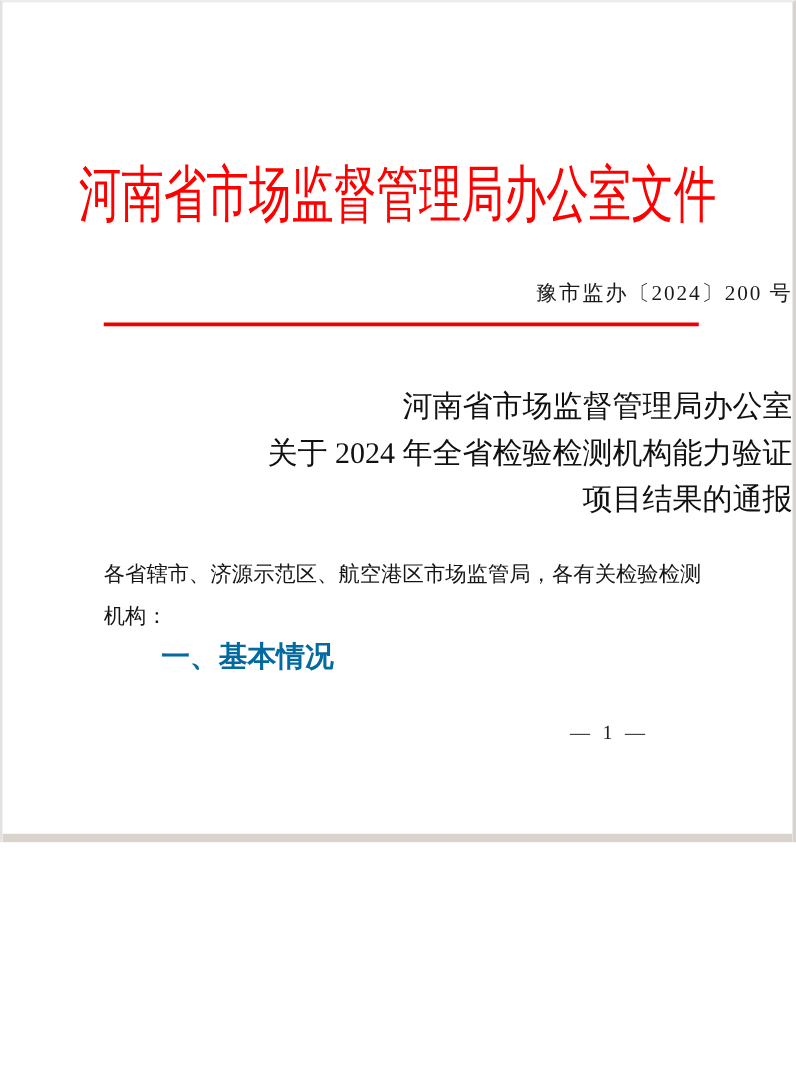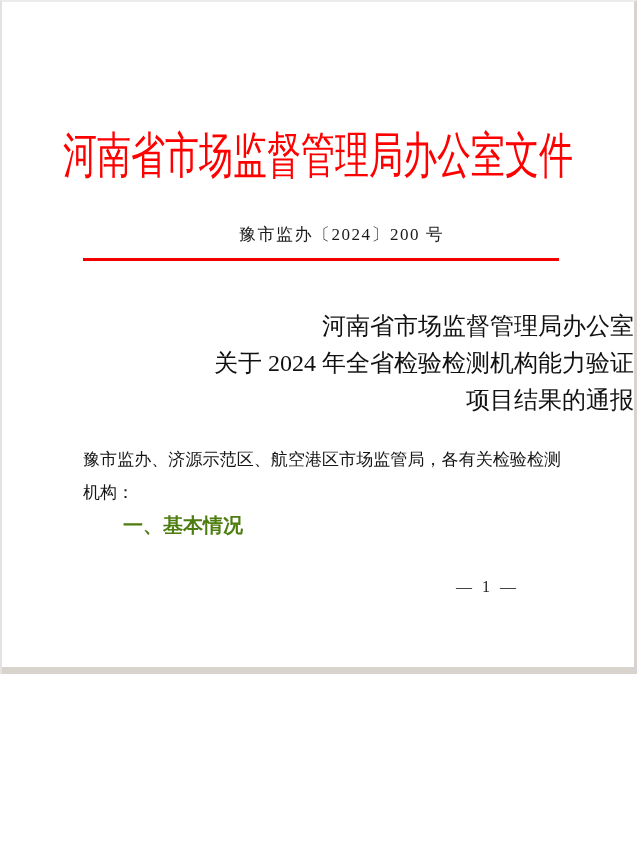--- a/index.html
+++ b/index.html
@@ -31,21 +31,21 @@
     letter-spacing: 0px;
     white-space: nowrap;
     transform: scaleY(1.45);
     transform-origin: top center;
   }
   .doc-number {
     position: absolute;
     top: 221px;
     left: 0;
     right: 0;
-    text-align: center;
+    text-align: right;
     font-size: 17px;
     letter-spacing: 1.5px;
     color: #1a1a1a;
     padding-left: 47px;
   }
   .red-line {
     position: absolute;
     top: 256px;
     left: 81px;
     width: 476px;
@@ -81,22 +81,22 @@
   .body-text p {
     margin: 0;
     padding: 0;
   }
   .indent {
     text-indent: 2em;
   }
   .section-heading {
     font-family: "Liberation Sans", "DejaVu Sans", sans-serif;
     font-weight: bold;
-    font-size: 20px;
-    color: #4d7c0f;
+    font-size: 23px;
+    color: #0369a1;
   }
   .page-number {
     position: absolute;
     right: 115px;
     bottom: 78px;
     font-size: 16px;
     letter-spacing: 3px;
     color: #222222;
     white-space: nowrap;
   }
@@ -120,21 +120,21 @@
 
   <div class="red-line"></div>
 
   <h1 class="doc-title">
     <span class="title-line">河南省市场监督管理局办公室</span>
     <span class="title-line">关于 2024 年全省检验检测机构能力验证</span>
     <span class="title-line">项目结果的通报</span>
   </h1>
 
   <div class="body-text">
-    <p class="salutation">豫市监办、济源示范区、航空港区市场监管局，各有关检验检测机构：</p>
+    <p class="salutation">各省辖市、济源示范区、航空港区市场监管局，各有关检验检测机构：</p>
     <p class="section-heading indent">一、基本情况</p>
   </div>
 
   <div class="page-number">— 1 —</div>
 
   <div class="bottom-edge"></div>
 
 </div>
 
 </body></html>

